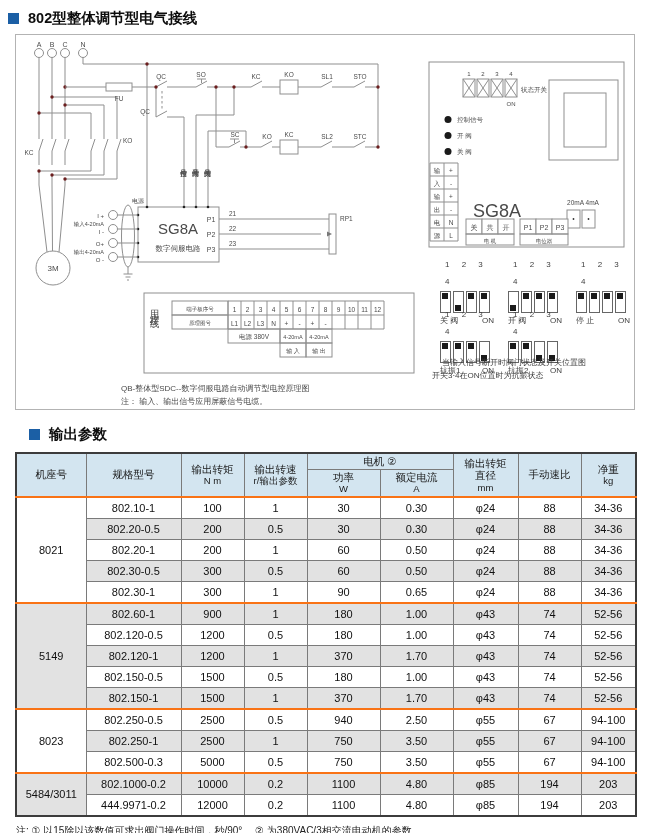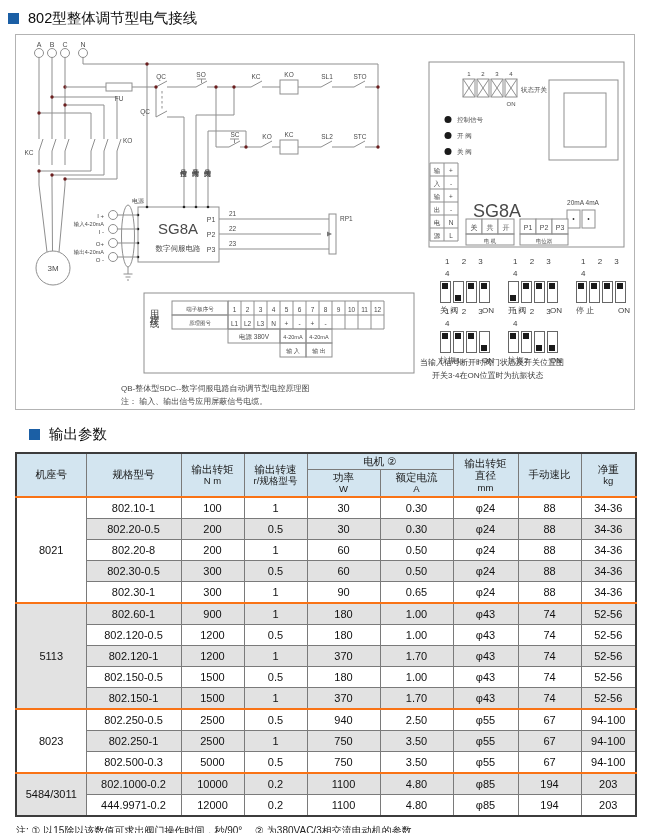--- a/index.html
+++ b/index.html
@@ -1,40 +1,40 @@
 <!DOCTYPE html>
 <html><head>
 <meta charset="utf-8">
 <style>
   html,body{margin:0;padding:0;}
   body{width:650px;height:833px;background:#ffffff;overflow:hidden;
        font-family:"Liberation Sans","DejaVu Sans",sans-serif;color:#111;}
   .sec-title{display:flex;align-items:center;gap:9px;padding:9px 0 6px 8px;
-             font-size:14.5px;font-weight:normal;color:#0d0d0d;}
+             font-size:14.5px;font-weight:bold;color:#0d0d0d;}
   .sec-title.second{padding-top:15px;padding-left:29px;}
   .sq{width:11px;height:11px;background:#1b5fa5;flex:none;}
   .diagram-box{position:relative;margin-left:15px;width:618px;height:374px;
                border:1px solid #b3b3b3;background:#fff;}
   .diagram-box svg{position:absolute;left:0;top:0;}
   #schematic text{fill:#4a4a4a;}
   .am{text-anchor:middle}.ae{text-anchor:end}
   .t5{font-size:5.5px}.t6{font-size:6px}.t65{font-size:6.5px}.t7{font-size:7px}
   .t75{font-size:7.5px}.t8{font-size:8px}
   .big{font-size:15px;fill:#3a3a3a}.pbig{font-size:18px;fill:#3a3a3a}
   .w{stroke:#8f8f8f;stroke-width:1;fill:none;}
   .wd{stroke:#8f8f8f;stroke-width:1;fill:none;stroke-dasharray:2.5,2.5;}
   .bx{stroke:#8f8f8f;stroke-width:1;fill:#ffffff;}
   .bxn{stroke:#8f8f8f;stroke-width:1;fill:none;}
   .vtext{position:absolute;writing-mode:vertical-rl;text-orientation:upright;
          color:#4a4a4a;line-height:1;}
   .sig-label{font-size:7px;}
   .user-label{font-size:9.5px;letter-spacing:3px;}
   .dip-row{position:absolute;display:flex;gap:14px;}
   .dip-block{width:54px;font-size:8px;color:#3d3d3d;}
-  .dip-nums{letter-spacing:5px;padding-left:5px;line-height:12px;}
+  .dip-nums{letter-spacing:5px;padding-left:5px;line-height:17px;}
   .dip-cells{display:flex;gap:2px;margin-top:1px;}
   .dip-cell{width:9px;height:20px;border:1px solid #666;background:#fff;position:relative;}
   .dip-fill{position:absolute;left:1px;width:6px;height:6px;background:#1a1a1a;}
   .dip-fill.top{top:1px}.dip-fill.bot{bottom:1px}
   .dip-label{display:flex;justify-content:space-between;width:54px;line-height:11px;margin-top:2px;}
   .note{position:absolute;font-size:8px;color:#3d3d3d;white-space:nowrap;}
   table.params{margin:2px 0 0 15px;border-collapse:collapse;width:620px;table-layout:fixed;
                border:2px solid #3c3c3c;}
   .params th,.params td{border:1px solid #7a7a7a;text-align:center;vertical-align:middle;padding:1px 0;}
   .params thead th{background:#d3e5f0;font-weight:normal;font-size:10.5px;line-height:1.2;color:#1a1a1a;}
@@ -419,21 +419,21 @@
           <div class="dip-cell">
             <div class="dip-fill bot"></div>
           </div>
         </div>
         <div class="dip-label">
           <span>抗振2</span>
           <span class="dip-on">ON</span>
         </div>
       </div>
     </div>
-  <div class="note" style="left:404px;top:322px;">当输入信号断开时阀门状态及开关位置图</div>
+  <div class="note" style="left:426px;top:322px;">当输入信号断开时阀门状态及开关位置图</div>
   <div class="note" style="left:416px;top:335px;">开关3·4在ON位置时为抗振状态</div>
 </div>
 
 <div class="sec-title second">
   <span class="sq"></span>
   <span>输出参数</span>
 </div>
 
 <table class="params">
   <colgroup>
@@ -450,21 +450,21 @@
   <thead>
     <tr>
       <th rowspan="2">机座号</th>
       <th rowspan="2">规格型号</th>
       <th rowspan="2">
         <div>输出转矩</div>
         <div class="h2">N m</div>
       </th>
       <th rowspan="2">
         <div>输出转速</div>
-        <div class="h2">r/规格型号</div>
+        <div class="h2">r/输出参数</div>
       </th>
       <th colspan="2">电机 ②</th>
       <th rowspan="2">
         <div>输出转矩</div>
         <div>直径</div>
         <div class="h2">mm</div>
       </th>
       <th rowspan="2">手动速比</th>
       <th rowspan="2">
         <div>净重</div>
@@ -498,21 +498,21 @@
         <td>802.20-0.5</td>
         <td>200</td>
         <td>0.5</td>
         <td>30</td>
         <td>0.30</td>
         <td>φ24</td>
         <td>88</td>
         <td>34-36</td>
       </tr>
       <tr class="">
-        <td>802.20-8</td>
+        <td>802.20-1</td>
         <td>200</td>
         <td>1</td>
         <td>60</td>
         <td>0.50</td>
         <td>φ24</td>
         <td>88</td>
         <td>34-36</td>
       </tr>
       <tr class="alt ">
         <td>802.30-0.5</td>
@@ -528,21 +528,21 @@
         <td>802.30-1</td>
         <td>300</td>
         <td>1</td>
         <td>90</td>
         <td>0.65</td>
         <td>φ24</td>
         <td>88</td>
         <td>34-36</td>
       </tr>
       <tr class="alt gfirst">
-        <td rowspan="5">5113</td>
+        <td rowspan="5">5149</td>
         <td>802.60-1</td>
         <td>900</td>
         <td>1</td>
         <td>180</td>
         <td>1.00</td>
         <td>φ43</td>
         <td>74</td>
         <td>52-56</td>
       </tr>
       <tr class="">

